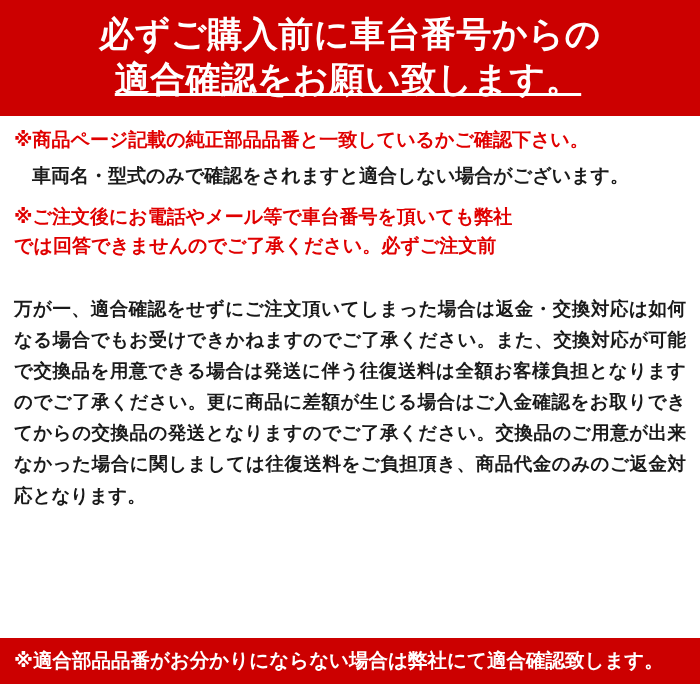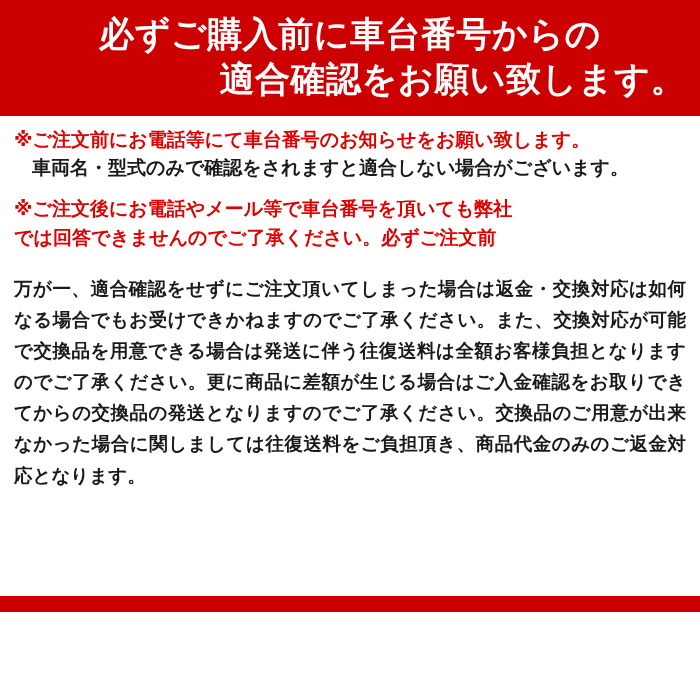--- a/index.html
+++ b/index.html
@@ -8,21 +8,21 @@
   }
   body {
     width: 700px;
     height: 700px;
     background: #ffffff;
     font-family: "Liberation Sans", "DejaVu Sans", sans-serif;
     overflow: hidden;
   }
   .page {
     width: 700px;
-    height: 612px;
+    height: 684px;
     position: relative;
     box-sizing: border-box;
     display: flex;
     flex-direction: column;
   }
 
   
   .banner {
     background: #cc0000;
     color: #ffffff;
@@ -31,22 +31,22 @@
     font-weight: bold;
     letter-spacing: 0.5px;
   }
   .banner-line {
     font-size: 35px;
     line-height: 1.28;
     white-space: nowrap;
     font-weight: bold;
   }
   .banner-line.second {
-    text-align: right;
     padding-right: 4px;
+    text-decoration: underline;
   }
 
   
   .content {
     flex: 1;
     padding: 10px 14px 0 14px;
     box-sizing: border-box;
     display: flex;
     flex-direction: column;
   }
@@ -58,36 +58,37 @@
     font-size: 19px;
     line-height: 1.52;
     font-weight: bold;
     white-space: nowrap;
   }
   .red {
     color: #e00000;
   }
   .black {
     color: #1a1a1a;
+    margin-top: 8px;
   }
   .indent {
     padding-left: 18px;
   }
 
   .spacer-sm { height: 6px; }
   .spacer-md { height: 10px; }
 
   
   .para {
     color: #1a1a1a;
     font-size: 18.5px;
     line-height: 1.68;
     font-weight: bold;
     text-align: justify;
-    margin: 4px 0 0 0;
+    margin: 16px 0 0 0;
   }
 
   
   .footer {
     background: #cc0000;
     color: #ffffff;
     padding: 7px 10px 9px 14px;
     font-weight: bold;
   }
   .footer-line {
@@ -102,32 +103,33 @@
 <div class="page">
 
   <div class="banner">
     <div class="banner-line">必ずご購入前に車台番号からの</div>
     <div class="banner-line second">適合確認をお願い致します。</div>
   </div>
 
   <div class="content">
 
     <div class="blk">
-      <div class="line red">※ご注文前にお電話等にて車台番号のお知らせをお願い致します。</div>
+      <div class="line red">※商品ページ記載の純正部品品番と一致しているかご確認下さい。</div>
       <div class="line black indent">車両名・型式のみで確認をされますと適合しない場合がございます。</div>
     </div>
 
     <div class="spacer-sm"></div>
 
     <div class="blk">
       <div class="line red">※ご注文後にお電話やメール等で車台番号を頂いても弊社</div>
       <div class="line red">では回答できませんのでご了承ください。必ずご注文前</div>
     </div>
 
     <div class="spacer-md"></div>
 
     <div class="para">万が一、適合確認をせずにご注文頂いてしまった場合は返金・交換対応は如何なる場合でもお受けできかねますのでご了承ください。また、交換対応が可能で交換品を用意できる場合は発送に伴う往復送料は全額お客様負担となりますのでご了承ください。更に商品に差額が生じる場合はご入金確認をお取りできてからの交換品の発送となりますのでご了承ください。交換品のご用意が出来なかった場合に関しましては往復送料をご負担頂き、商品代金のみのご返金対応となります。</div>
   </div>
 
   <div class="footer">
+    <div class="footer-line">※適合部品品番がお分かりにならない場合は弊社にて適合確認致します。</div>
   </div>
 
 </div>
 
 </body></html>

